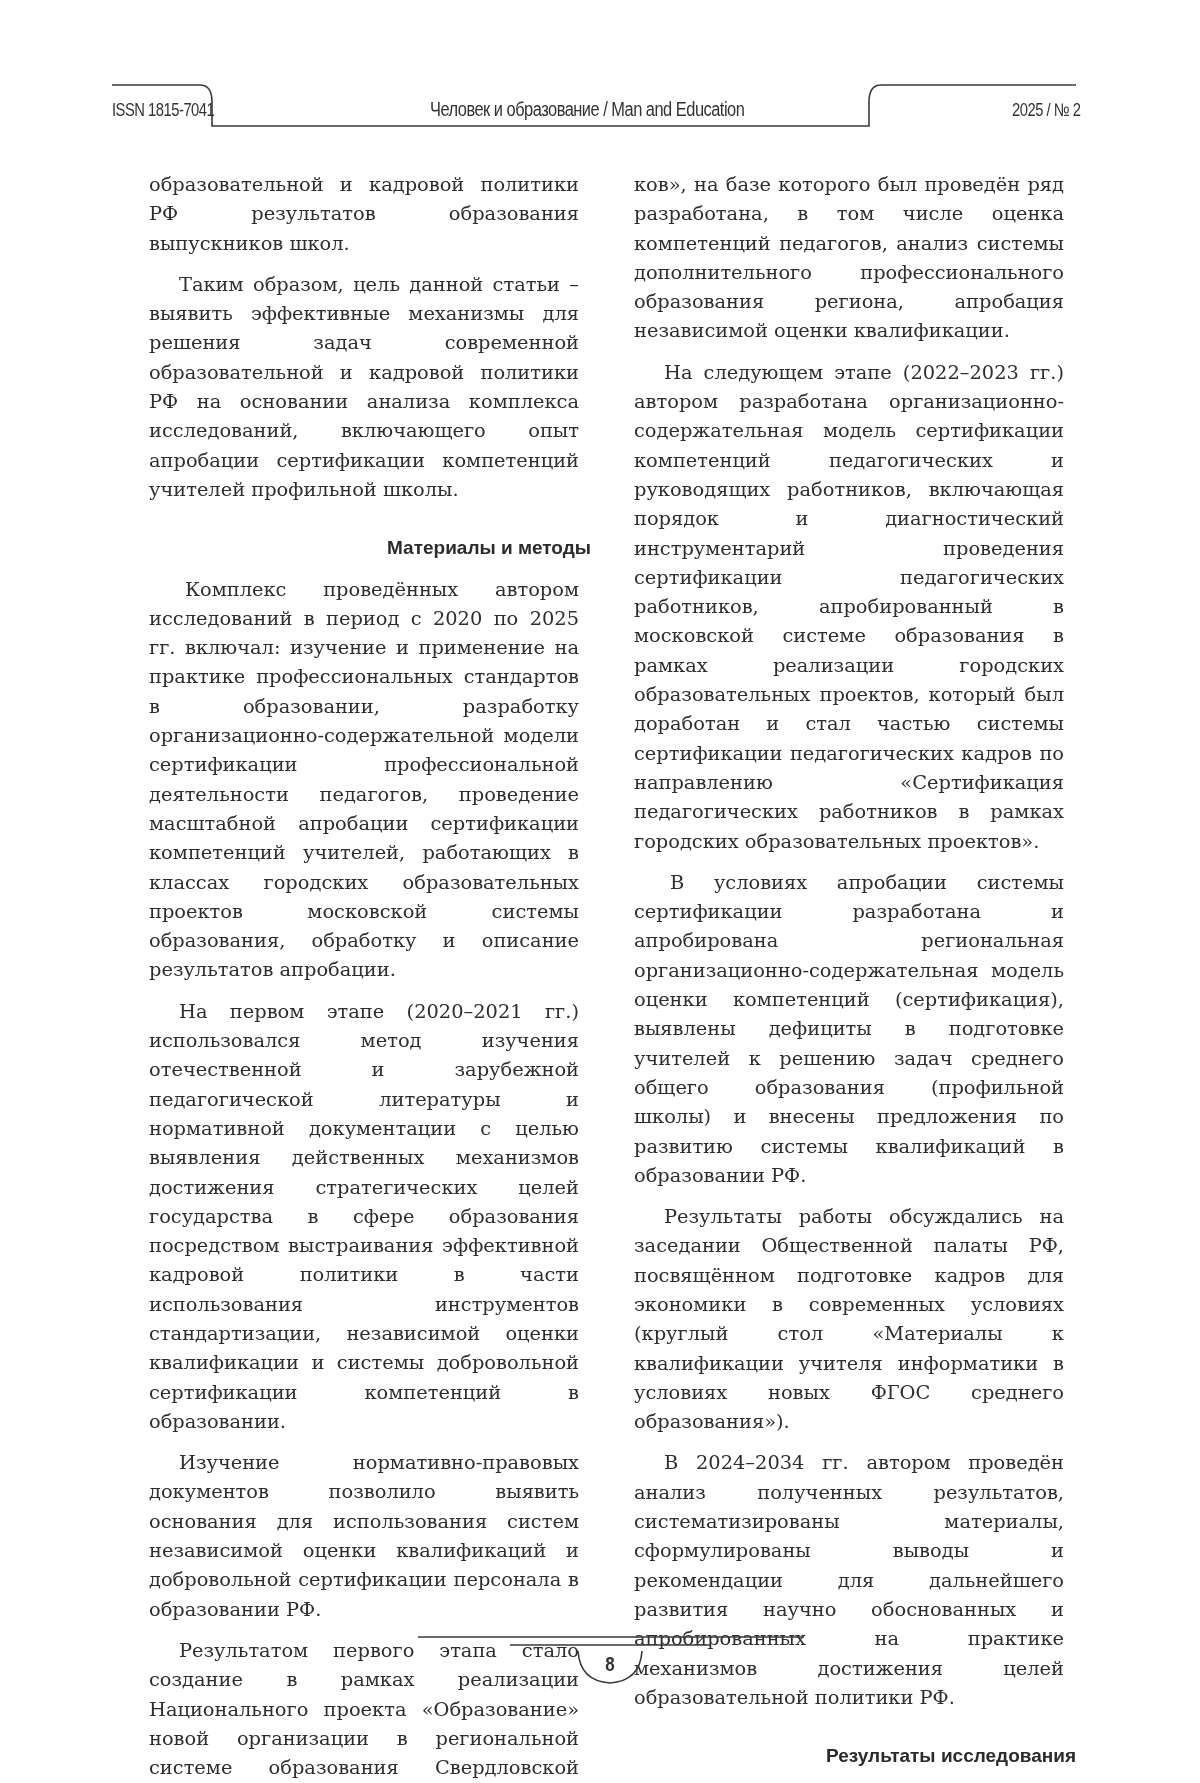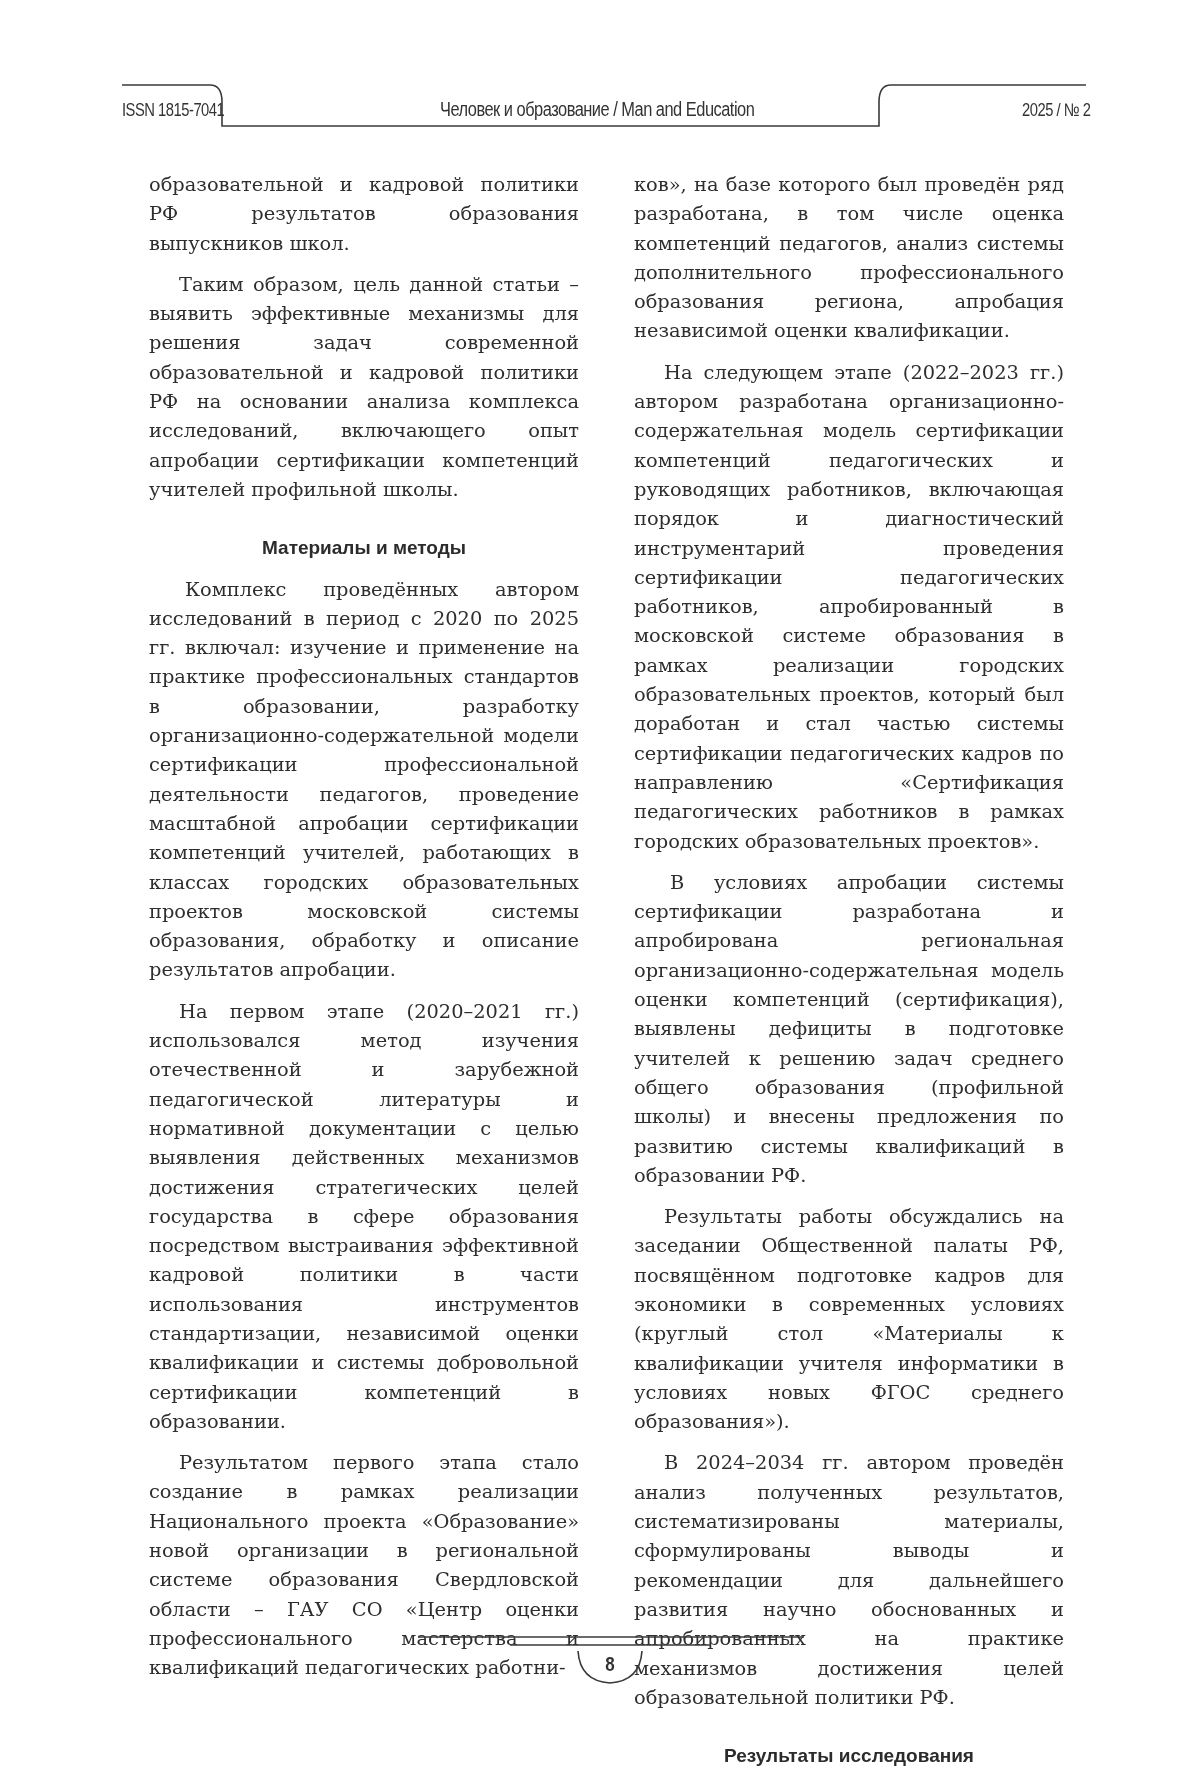--- a/index.html
+++ b/index.html
@@ -1,34 +1,34 @@
 <!DOCTYPE html>
 <html><head>
 <meta charset="utf-8">
 <style>
   html, body { margin: 0; padding: 0; background: #ffffff; }
   body { width: 1200px; height: 1783px; position: relative; overflow: hidden; color: #2b2b2b; }
   .page { position: absolute; left: 0; top: 0; width: 1200px; height: 1783px; }
 
   
-  .header { position: absolute; left: 122px; top: 84px; width: 964px; height: 46px; }
+  .header { position: absolute; left: 112px; top: 84px; width: 964px; height: 46px; }
   .header svg { position: absolute; left: 0; top: 0; }
   .hdr-text { position: absolute; font-family: "Liberation Sans", sans-serif; font-size: 18px; color: #333; top: 16px; letter-spacing: -0.6px; transform: scaleX(0.82); transform-origin: left center; white-space: nowrap; }
   .hdr-issn { left: 0; }
   .hdr-title { left: 318px; font-size: 20px; top: 14px; }
   .hdr-issue { left: 900px; }
 
   
   .col { position: absolute; top: 158px; width: 454px; font-family: "DejaVu Serif", "Liberation Serif", serif; font-size: 19.4px; line-height: 29.3px; text-align: justify; color: #2e2e2e; }
   .col-left { left: 137px; }
   .col-right { left: 622px; }
   .col p { margin: 12px; text-indent: 30px; hyphens: manual; }
   .col p.noindent { text-indent: 0; }
   .col p.wide { text-indent: 36px; }
-  .section-heading { font-family: "Liberation Sans", sans-serif; font-weight: bold; font-size: 19px; text-align: center; margin: 29px 0 0 0; line-height: 29.3px; color: #2b2b2b; }
+  .section-heading { font-family: "Liberation Sans", sans-serif; font-weight: bold; font-size: 19px; text-align: right; margin: 29px 0 0 0; line-height: 29.3px; color: #2b2b2b; }
   .subsection-heading { font-style: italic; font-weight: bold; text-indent: 30px; margin: 0; }
 
   
   .footer { position: absolute; left: 418px; top: 1631px; width: 386px; height: 80px; }
   .page-number { position: absolute; left: 192px; top: 22px; font-family: "Liberation Sans", sans-serif; font-weight: bold; font-size: 20px; color: #333; width: 40px; text-align: center; margin-left: -20px; transform: scaleX(0.85); }
 </style>
 </head>
 <body>
 
 <div class="page">
@@ -41,20 +41,21 @@
     <span class="hdr-text hdr-title">Человек и образование  /  Man and Education</span>
     <span class="hdr-text hdr-issue">2025 / № 2</span>
   </div>
 
   <div class="col col-left">
     <p class="noindent">образовательной и кадровой политики РФ результатов образования выпускников школ.</p>
     <p>Таким образом, цель данной статьи – выявить эффективные механизмы для решения задач современной образовательной и кадровой политики РФ на основании анализа комплекса исследований, включающего опыт апробации сертификации компетенций учителей профильной школы.</p>
     <div class="section-heading">Материалы и методы</div>
     <p class="wide">Комплекс проведённых автором исследований в период с 2020 по 2025 гг. включал: изучение и применение на практике профессиональных стандартов в образовании, разработку организационно-содержательной модели сертификации профессиональной деятельности педагогов, проведение масштабной апробации сертификации компетенций учителей, работающих в классах городских образовательных проектов московской системы образования, обработку и описание результатов апробации.</p>
     <p>На первом этапе (2020–2021 гг.) использовался метод изучения отечественной и зарубежной педагогической литературы и нормативной документации с целью выявления действенных механизмов достижения стратегических целей государства в сфере образования посредством выстраивания эффективной кадровой политики в части использования инструментов стандартизации, независимой оценки квалификации и системы добровольной сертификации компетенций в образовании.</p>
+    <p>Изучение нормативно-правовых документов позволило выявить основания для использования систем независимой оценки квалификаций и добровольной сертификации персонала в образовании РФ.</p>
     <p>Результатом первого этапа стало создание в рамках реализации Национального проекта «Образование» новой организации в региональной системе образования Свердловской области – ГАУ СО «Центр оценки профессионального мастерства и квалификаций педагогических работни-</p>
   </div>
 
   <div class="col col-right">
     <p class="noindent">ков», на базе которого был проведён ряд разработана, в том числе оценка компетенций педагогов, анализ системы дополнительного профессионального образования региона, апробация независимой оценки квалификации.</p>
     <p>На следующем этапе (2022–2023 гг.) автором разработана организационно-содержательная модель сертификации компетенций педагогических и руководящих работников, включающая порядок и диагностический инструментарий проведения сертификации педагогических работников, апробированный в московской системе образования в рамках реализации городских образовательных проектов, который был доработан и стал частью системы сертификации педагогических кадров по направлению «Сертификация педагогических работников в рамках городских образовательных проектов».</p>
     <p class="wide">В условиях апробации системы сертификации разработана и апробирована региональная организационно-содержательная модель оценки компетенций (сертификация), выявлены дефициты в подготовке учителей к решению задач среднего общего образования (профильной школы) и внесены предложения по развитию системы квалификаций в образовании РФ.</p>
     <p>Результаты работы обсуждались на заседании Общественной палаты РФ, посвящённом подготовке кадров для экономики в современных условиях (круглый стол «Материалы к квалификации учителя информатики в условиях новых ФГОС среднего образования»).</p>
     <p>В 2024–2034 гг. автором проведён анализ полученных результатов, систематизированы материалы, сформулированы выводы и рекомендации для дальнейшего развития научно обоснованных и апробированных на практике механизмов достижения целей образовательной политики РФ.</p>
     <div class="section-heading">Результаты исследования</div>

